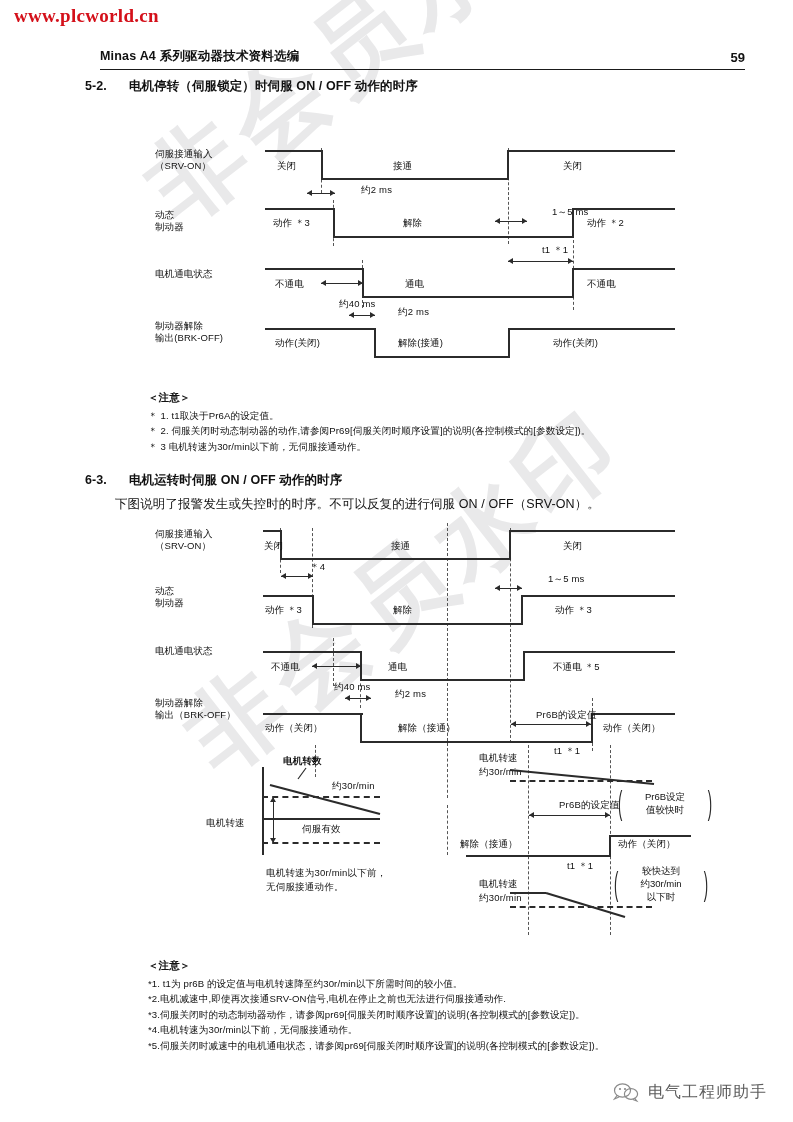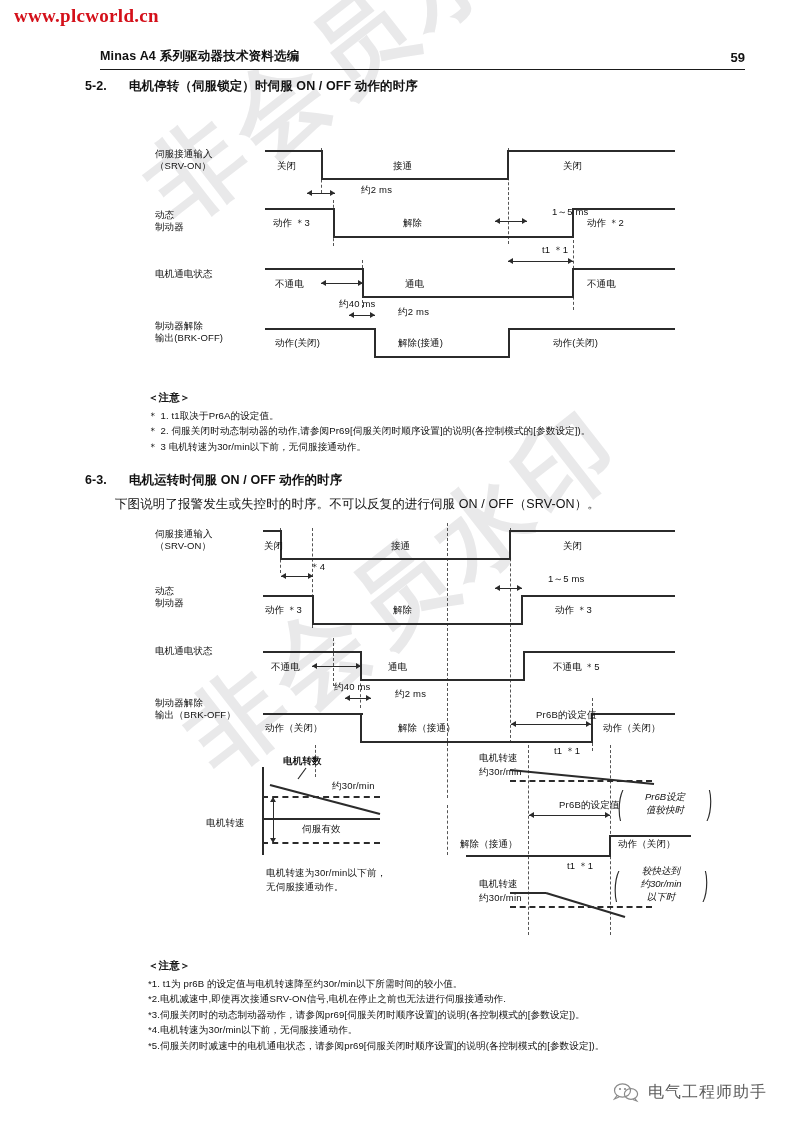--- a/index.html
+++ b/index.html
@@ -67,21 +67,21 @@
   .measv{position:absolute;width:7px;}
   .measv .bar{position:absolute;top:0;bottom:0;left:3px;width:1.4px;background:#2b2b2b;}
   .measv .ah{position:absolute;left:0;width:0;height:0;
     border-left:3.5px solid transparent;border-right:3.5px solid transparent;}
   .measv .ah.t{top:0;border-bottom:5px solid #2b2b2b;}
   .measv .ah.b{bottom:0;border-top:5px solid #2b2b2b;}
 
   .slope{position:absolute;overflow:visible;}
   .brace{
     position:absolute;font-size:9.5px;line-height:13px;text-align:center;
-    white-space:nowrap;padding:0 13px;font-style:italic;
+    white-space:nowrap;padding:0 13px;
   }
   .brace:before,.brace:after{
     position:absolute;top:50%;transform:translateY(-50%) scaleY(2.55);
     font-size:13px;color:#2b2b2b;
   }
   .brace:before{content:"(";left:2px;}
   .brace:after{content:")";right:2px;}
 
   .notes{position:absolute;z-index:10;font-size:9.6px;line-height:15.5px;letter-spacing:.1px;}
   .notes .nt-title{font-weight:bold;font-size:10.5px;margin-bottom:2px;}

